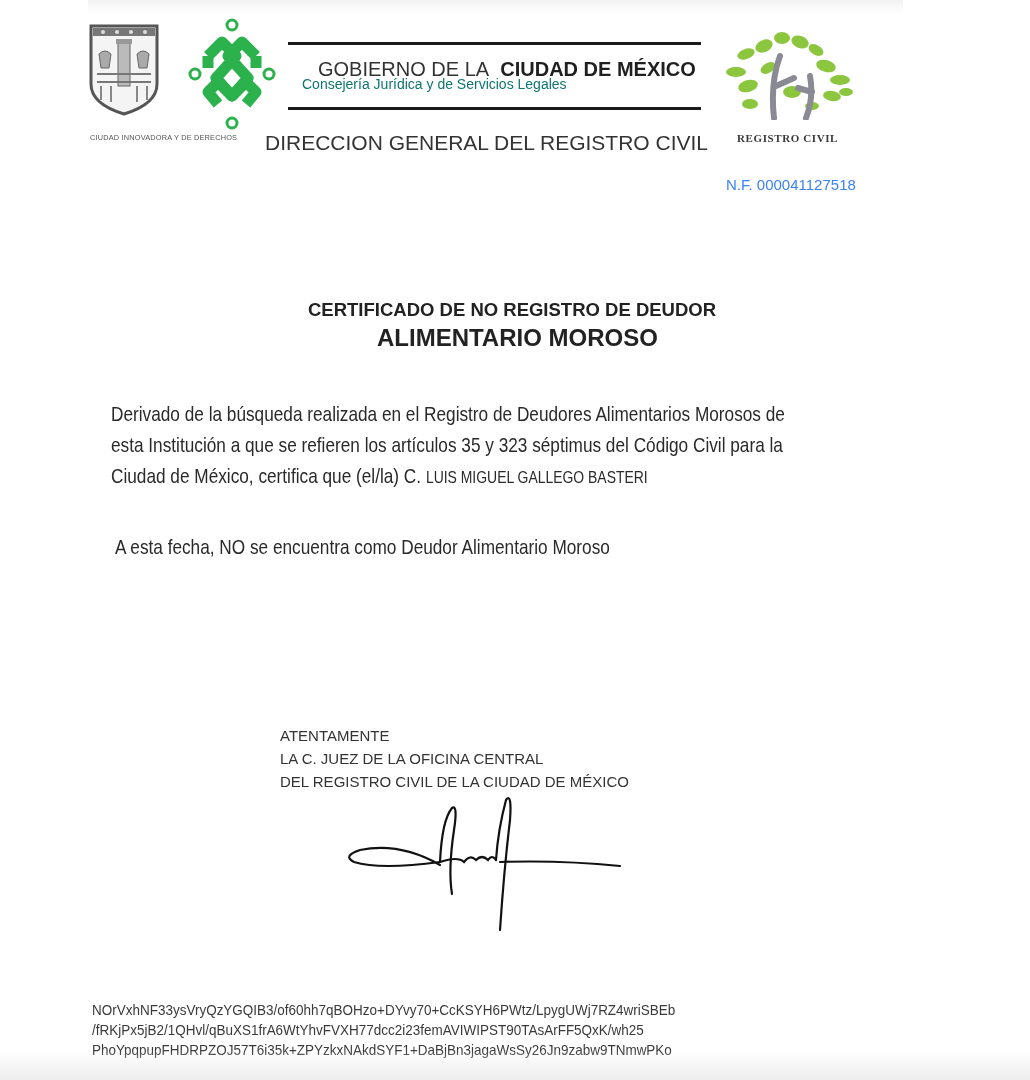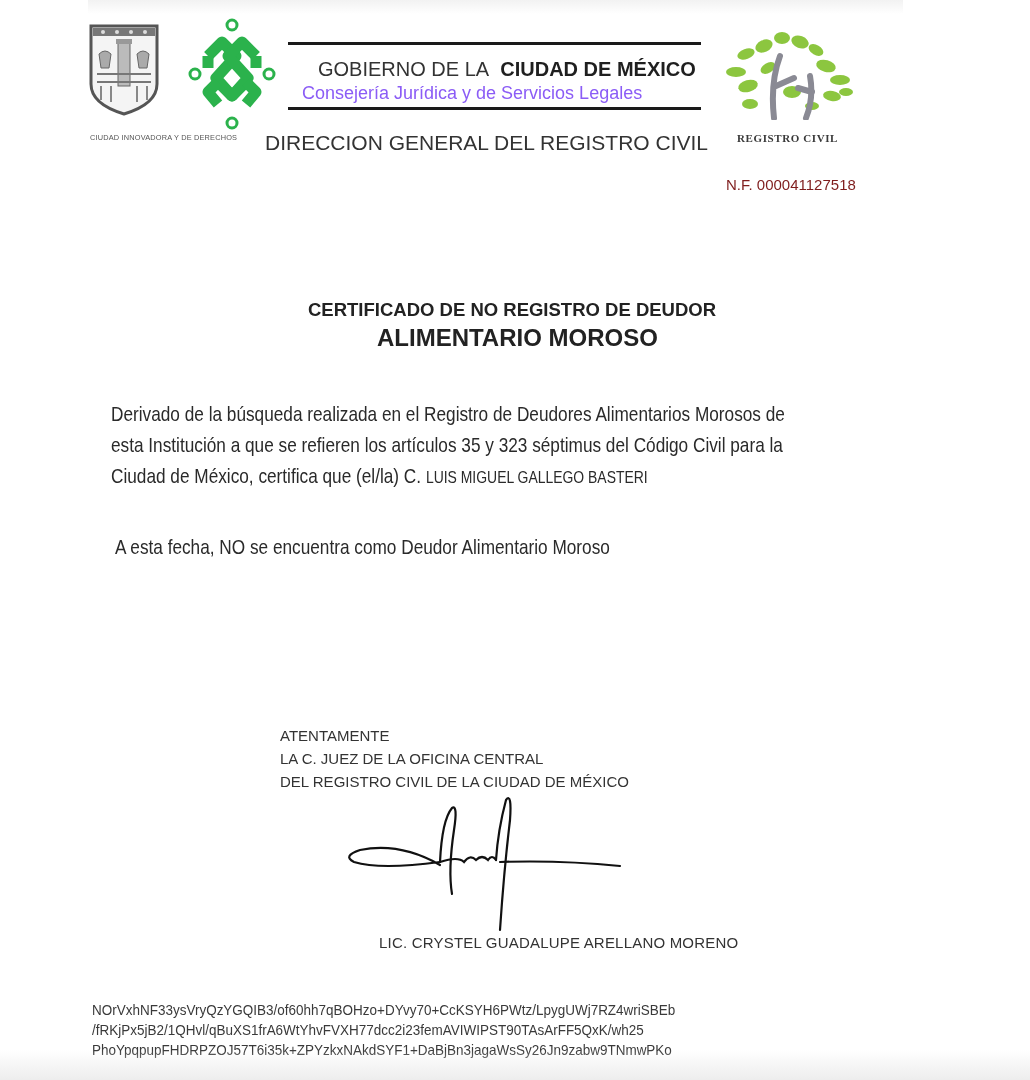--- a/index.html
+++ b/index.html
@@ -18,25 +18,25 @@
 
   
   .coat { left: 89px; top: 24px; width: 70px; height: 92px; }
   .coat-caption { left: 90px; top: 133px; font-size: 8px; letter-spacing: 0.2px; color: #555; white-space: nowrap; transform: scaleX(0.92); transform-origin: left; }
   .cdmx-logo { left: 186px; top: 16px; width: 92px; height: 116px; }
   .rule { background: #1a1a1a; height: 3px; }
   .rule1 { left: 288px; top: 42px; width: 413px; }
   .rule2 { left: 288px; top: 107px; width: 413px; }
   .gov-line1 { left: 318px; top: 58px; font-size: 20px; color: #333; white-space: nowrap; }
   .gov-line1 b { color: #1f1f1f; }
-  .gov-line2 { left: 302px; top: 83px; font-size: 18px; color: #8b5cf6; white-space: nowrap; }
+  .gov-line2 { left: 302px; top: 76px; font-size: 14px; color: #0f766e; white-space: nowrap; }
   .gov-line3 { left: 265px; top: 115px; font-size: 21px; color: #333; white-space: nowrap; margin-top: 16px; }
   .tree-logo { left: 722px; top: 28px; width: 140px; height: 92px; }
   .rc-caption { left: 737px; top: 132px; font-size: 11px; font-weight: bold; color: #3a3a3a; letter-spacing: 0.6px; white-space: nowrap; font-family: Liberation Serif, serif; }
-  .folio { left: 726px; top: 176px; font-size: 15px; color: #7f1d1d; white-space: nowrap; }
+  .folio { left: 726px; top: 176px; font-size: 15px; color: #3b82f6; white-space: nowrap; }
 
   .place-date { left: 518px; top: 238px; font-size: 16px; color: #3a3a3a; white-space: nowrap; }
 
   .title1 { left: 308px; top: 299px; font-size: 18.5px; font-weight: bold; color: #222; white-space: nowrap; }
   .title2 { left: 377px; top: 324px; font-size: 24px; font-weight: bold; color: #222; white-space: nowrap; }
 
   .body-text { left: 111px; top: 398px; width: 730px; font-size: 21px; line-height: 31px; color: #2a2a2a;
     transform: scaleX(0.82); transform-origin: left top; width: 890px; }
   .body-text .name { font-size: 17px; }
   .status-line { left: 115px; top: 535px; font-size: 21px; color: #2a2a2a; white-space: nowrap;
@@ -144,21 +144,20 @@
 
   <svg class="abs signature" viewBox="0 0 290 160">
     <g fill="none" stroke="#111" stroke-width="2.2" stroke-linecap="round">
       <path d="M100 75 Q60 52 20 60 Q2 66 14 72 Q40 80 100 72"></path>
       <path d="M100 72 Q102 30 112 18 Q118 14 114 40 Q108 80 112 104"></path>
       <path d="M100 72 Q118 66 124 72 Q130 64 136 70 Q142 64 148 70 Q152 64 156 70"></path>
       <path d="M156 70 Q158 40 166 10 Q172 2 170 30 Q164 80 160 140"></path>
       <path d="M160 72 Q220 70 280 76"></path>
     </g>
   </svg>
-  <div class="abs signer">LIC. CRYSTEL GUADALUPE ARELLANO MORENO</div>
 
   <div class="abs digital-seal">
     <div>NOrVxhNF33ysVryQzYGQIB3/of60hh7qBOHzo+DYvy70+CcKSYH6PWtz/LpygUWj7RZ4wriSBEb</div>
     <div>/fRKjPx5jB2/1QHvl/qBuXS1frA6WtYhvFVXH77dcc2i23femAVIWIPST90TAsArFF5QxK/wh25</div>
     <div>PhoYpqpupFHDRPZOJ57T6i35k+ZPYzkxNAkdSYF1+DaBjBn3jagaWsSy26Jn9zabw9TNmwPKo</div>
   </div>
 
   <div class="bottom-shade"></div>
 </div>
 

